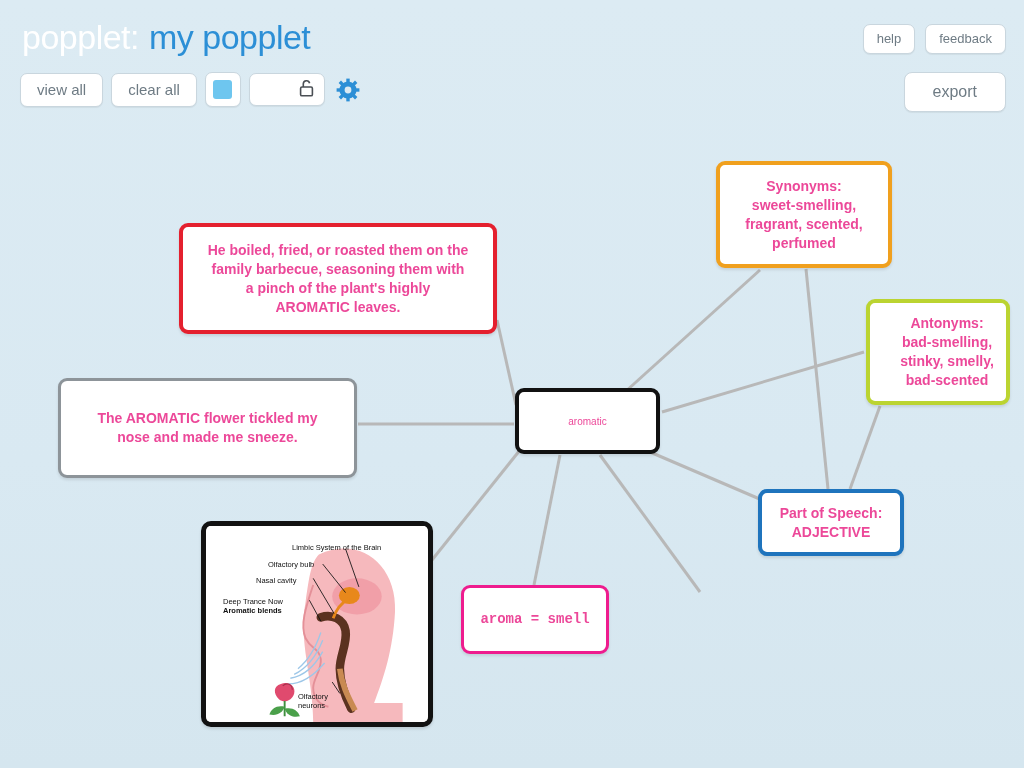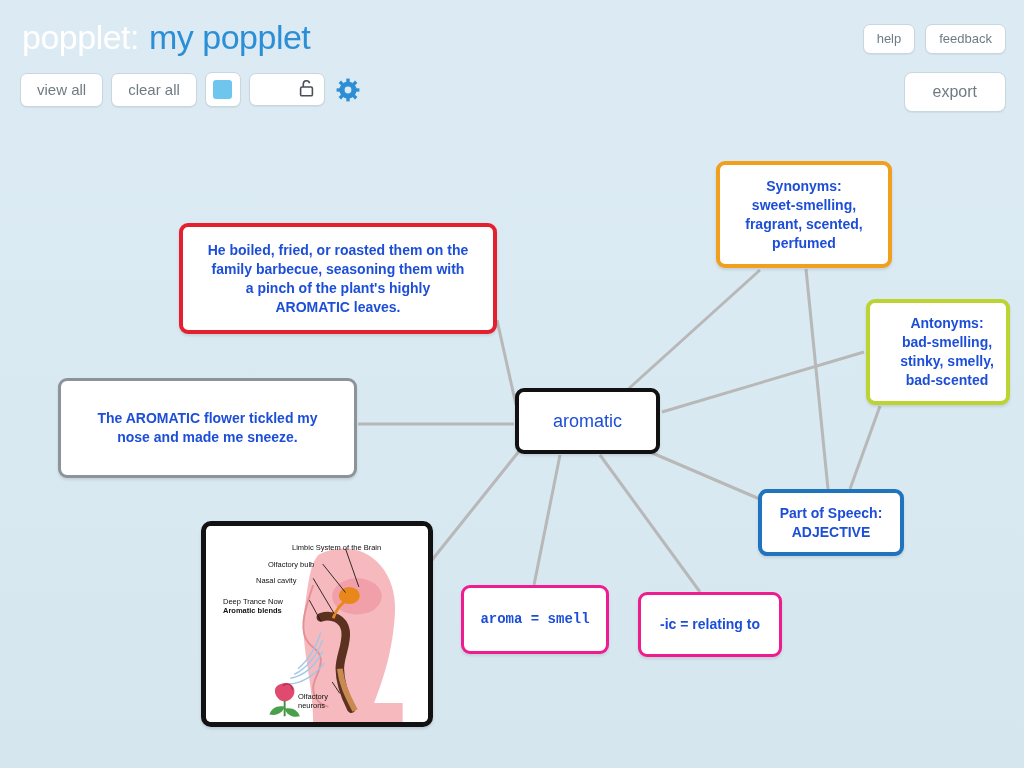--- a/index.html
+++ b/index.html
@@ -129,30 +129,30 @@
   }
   .node {
     position: absolute;
     box-sizing: border-box;
     background: #ffffff;
     border-radius: 9px;
     display: flex;
     align-items: center;
     justify-content: center;
     text-align: center;
-    color: #1d4ed8;
+    color: #ec4899;
     font-weight: bold;
     font-size: 14px;
     line-height: 19px;
     padding: 8px 10px;
     box-shadow: 0 2px 3px rgba(0,0,0,0.10);
   }
   .node.center {
     font-weight: normal;
-    font-size: 18px;
+    font-size: 10px;
   }
 
   
   .img-node {
     position: absolute;
     box-sizing: border-box;
     background: #ffffff;
     border: 5px solid #121212;
     border-radius: 10px;
     box-shadow: 0 2px 3px rgba(0,0,0,0.12);
@@ -275,23 +275,20 @@
     </div>
 
     <div class="node" style="left:179px; top:223px; width:318px; height:111px; border:4px solid #e4202e;">
       <span style="padding:0 14px;">He boiled, fried, or roasted them on the family barbecue, seasoning them with a pinch of the plant's highly AROMATIC leaves.</span>
     </div>
 
     <div class="node" style="left:461px; top:585px; width:148px; height:69px; border:3px solid #ee1c8e;">
       <span style="font-weight:bold;font-family:Liberation Mono, monospace;">aroma = smell</span>
     </div>
 
-    <div class="node" style="left:638px; top:592px; width:144px; height:65px; border:3px solid #ee1c8e;">
-      <span style="font-weight:bold;">-ic = relating to</span>
-    </div>
 
     <div class="img-node" style="left:201px; top:521px; width:232px; height:206px;">
       <svg class="diagram" viewBox="0 0 232 206">
         <rect x="0" y="0" width="232" height="206" fill="#ffffff"></rect>
 
         <path d="M196 18 C 214 60, 214 120, 190 178 L 232 178 L 232 10 Z" fill="#ffffff"></path>
         <path d="M118 30 C 160 10, 200 40, 198 90 C 196 130, 186 160, 176 186 L 206 186 L 206 206 L 112 206 C 112 160, 96 120, 104 80 C 108 52, 110 38, 118 30 Z" fill="#f6b9bd"></path>
 
         <path d="M112 62 C 104 86, 98 104, 104 118 C 110 130, 118 128, 120 140 C 121 152, 112 160, 112 170 C 112 182, 120 188, 128 190" fill="none" stroke="#e49098" stroke-width="2"></path>
 

